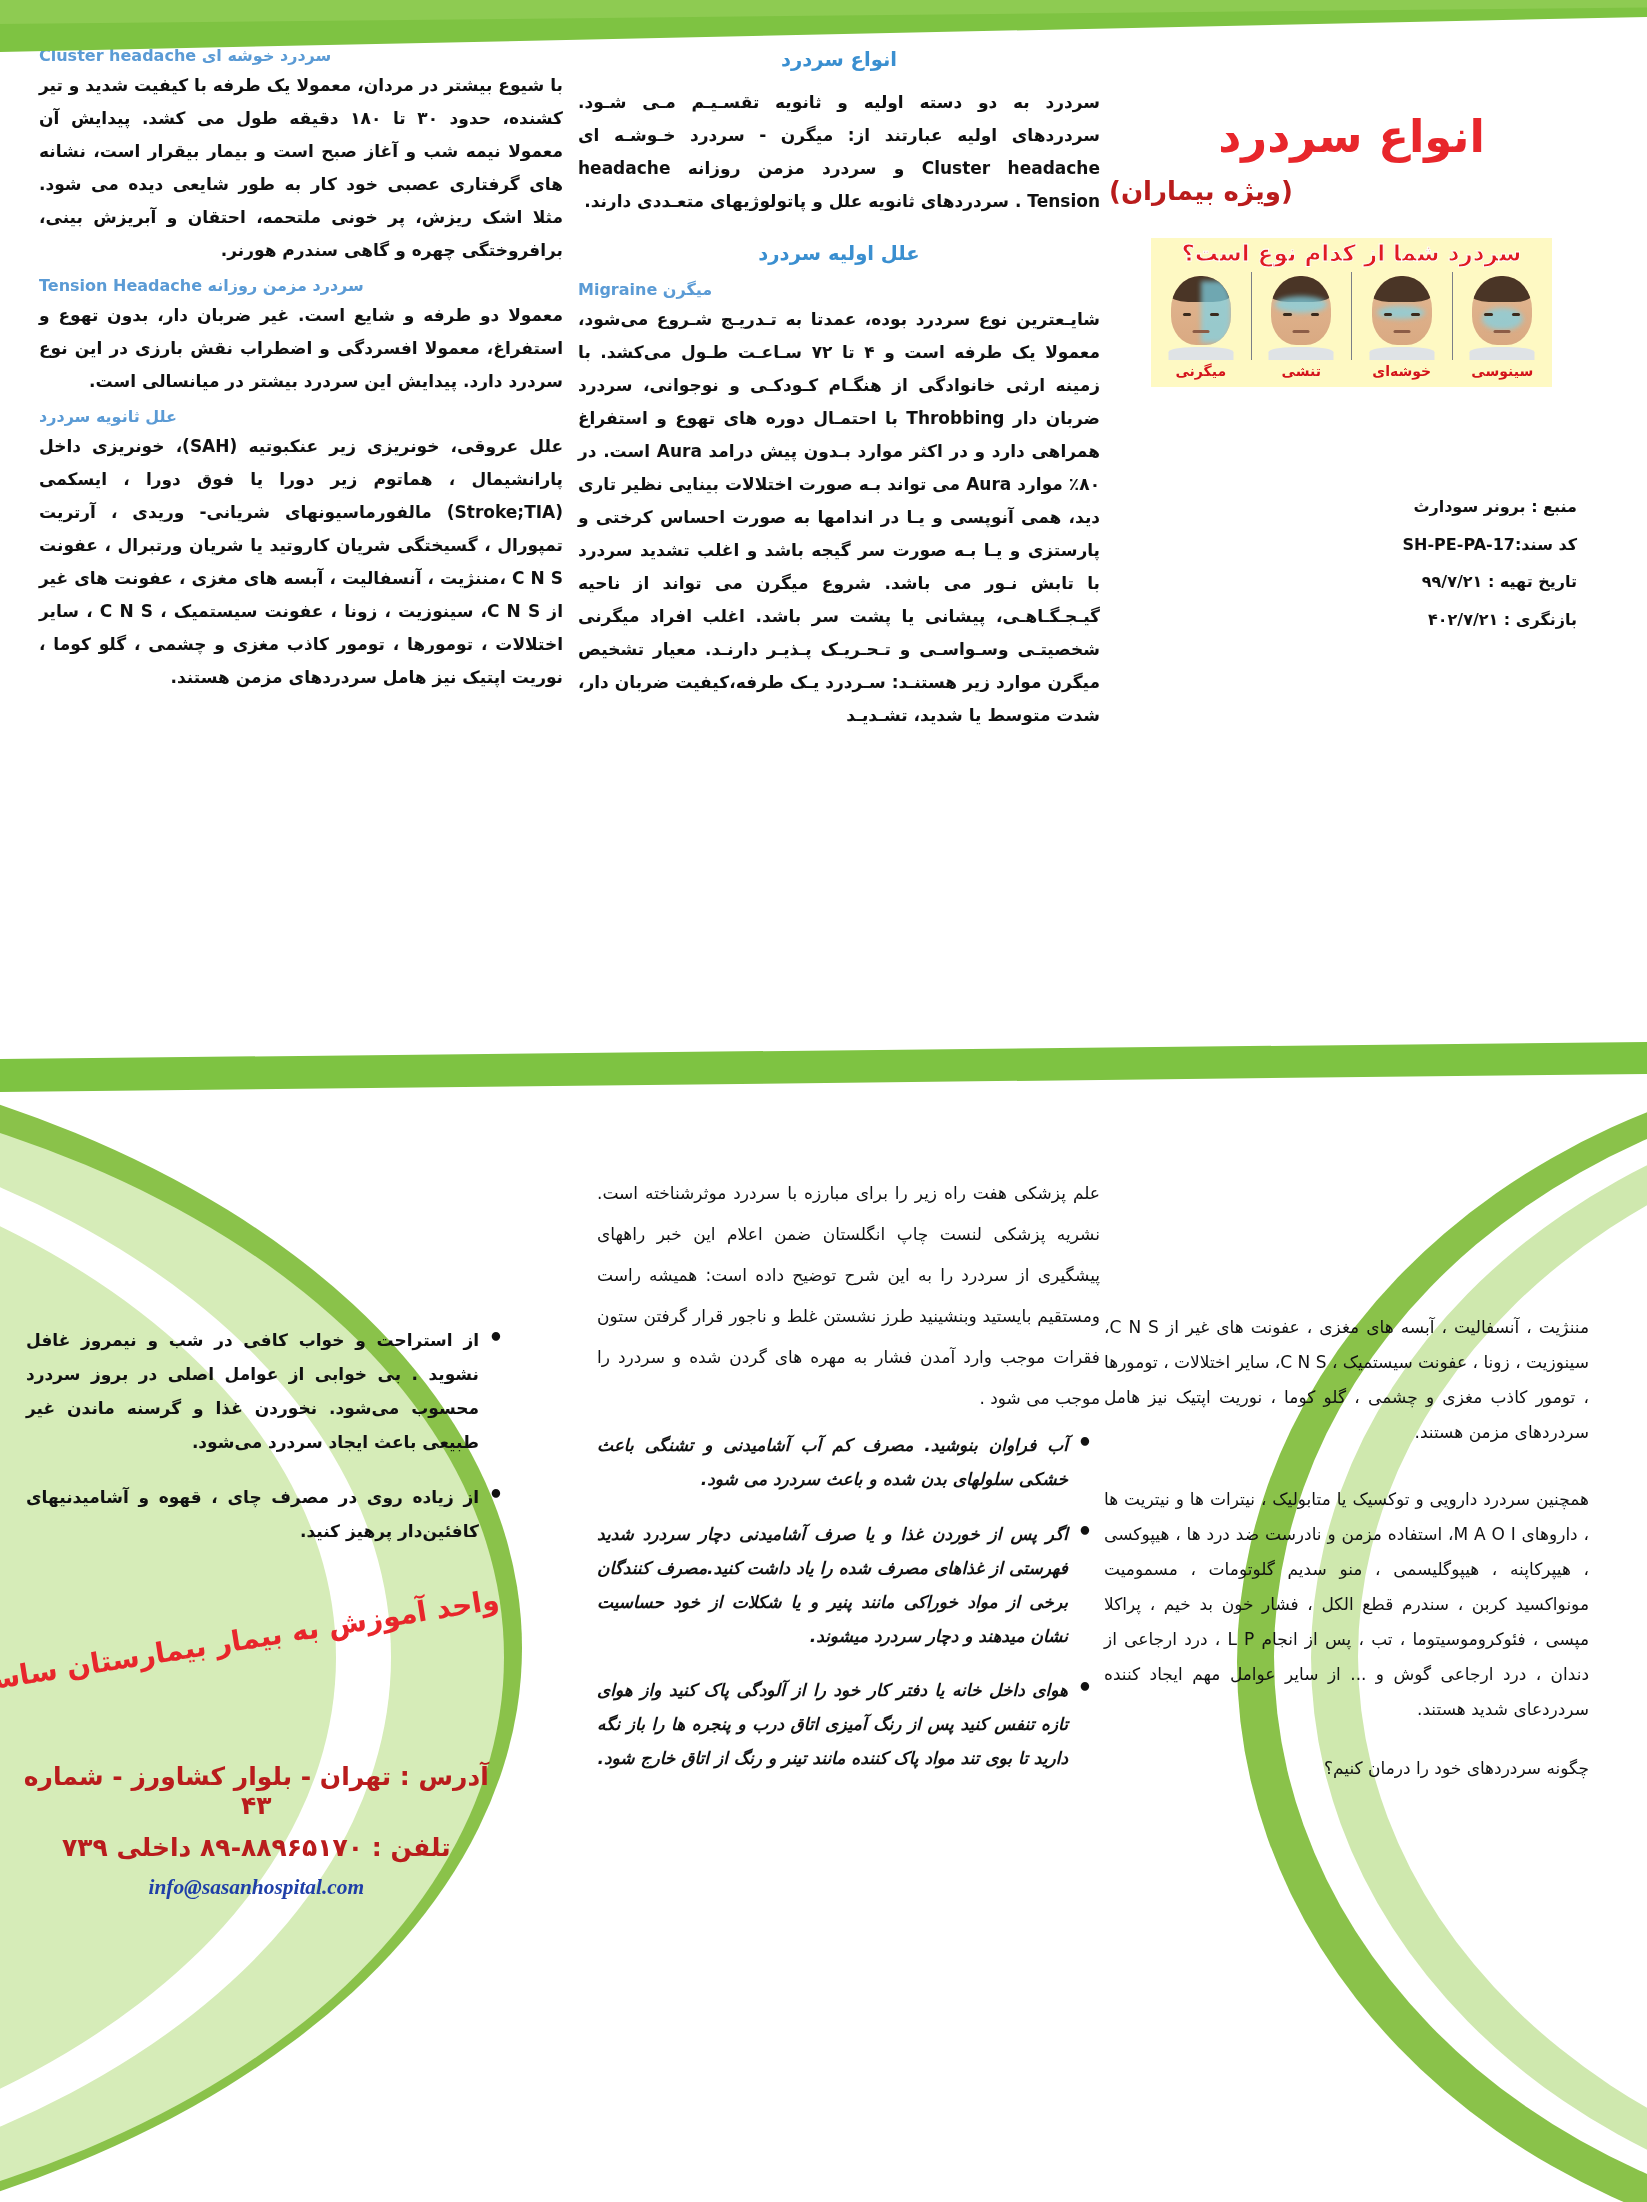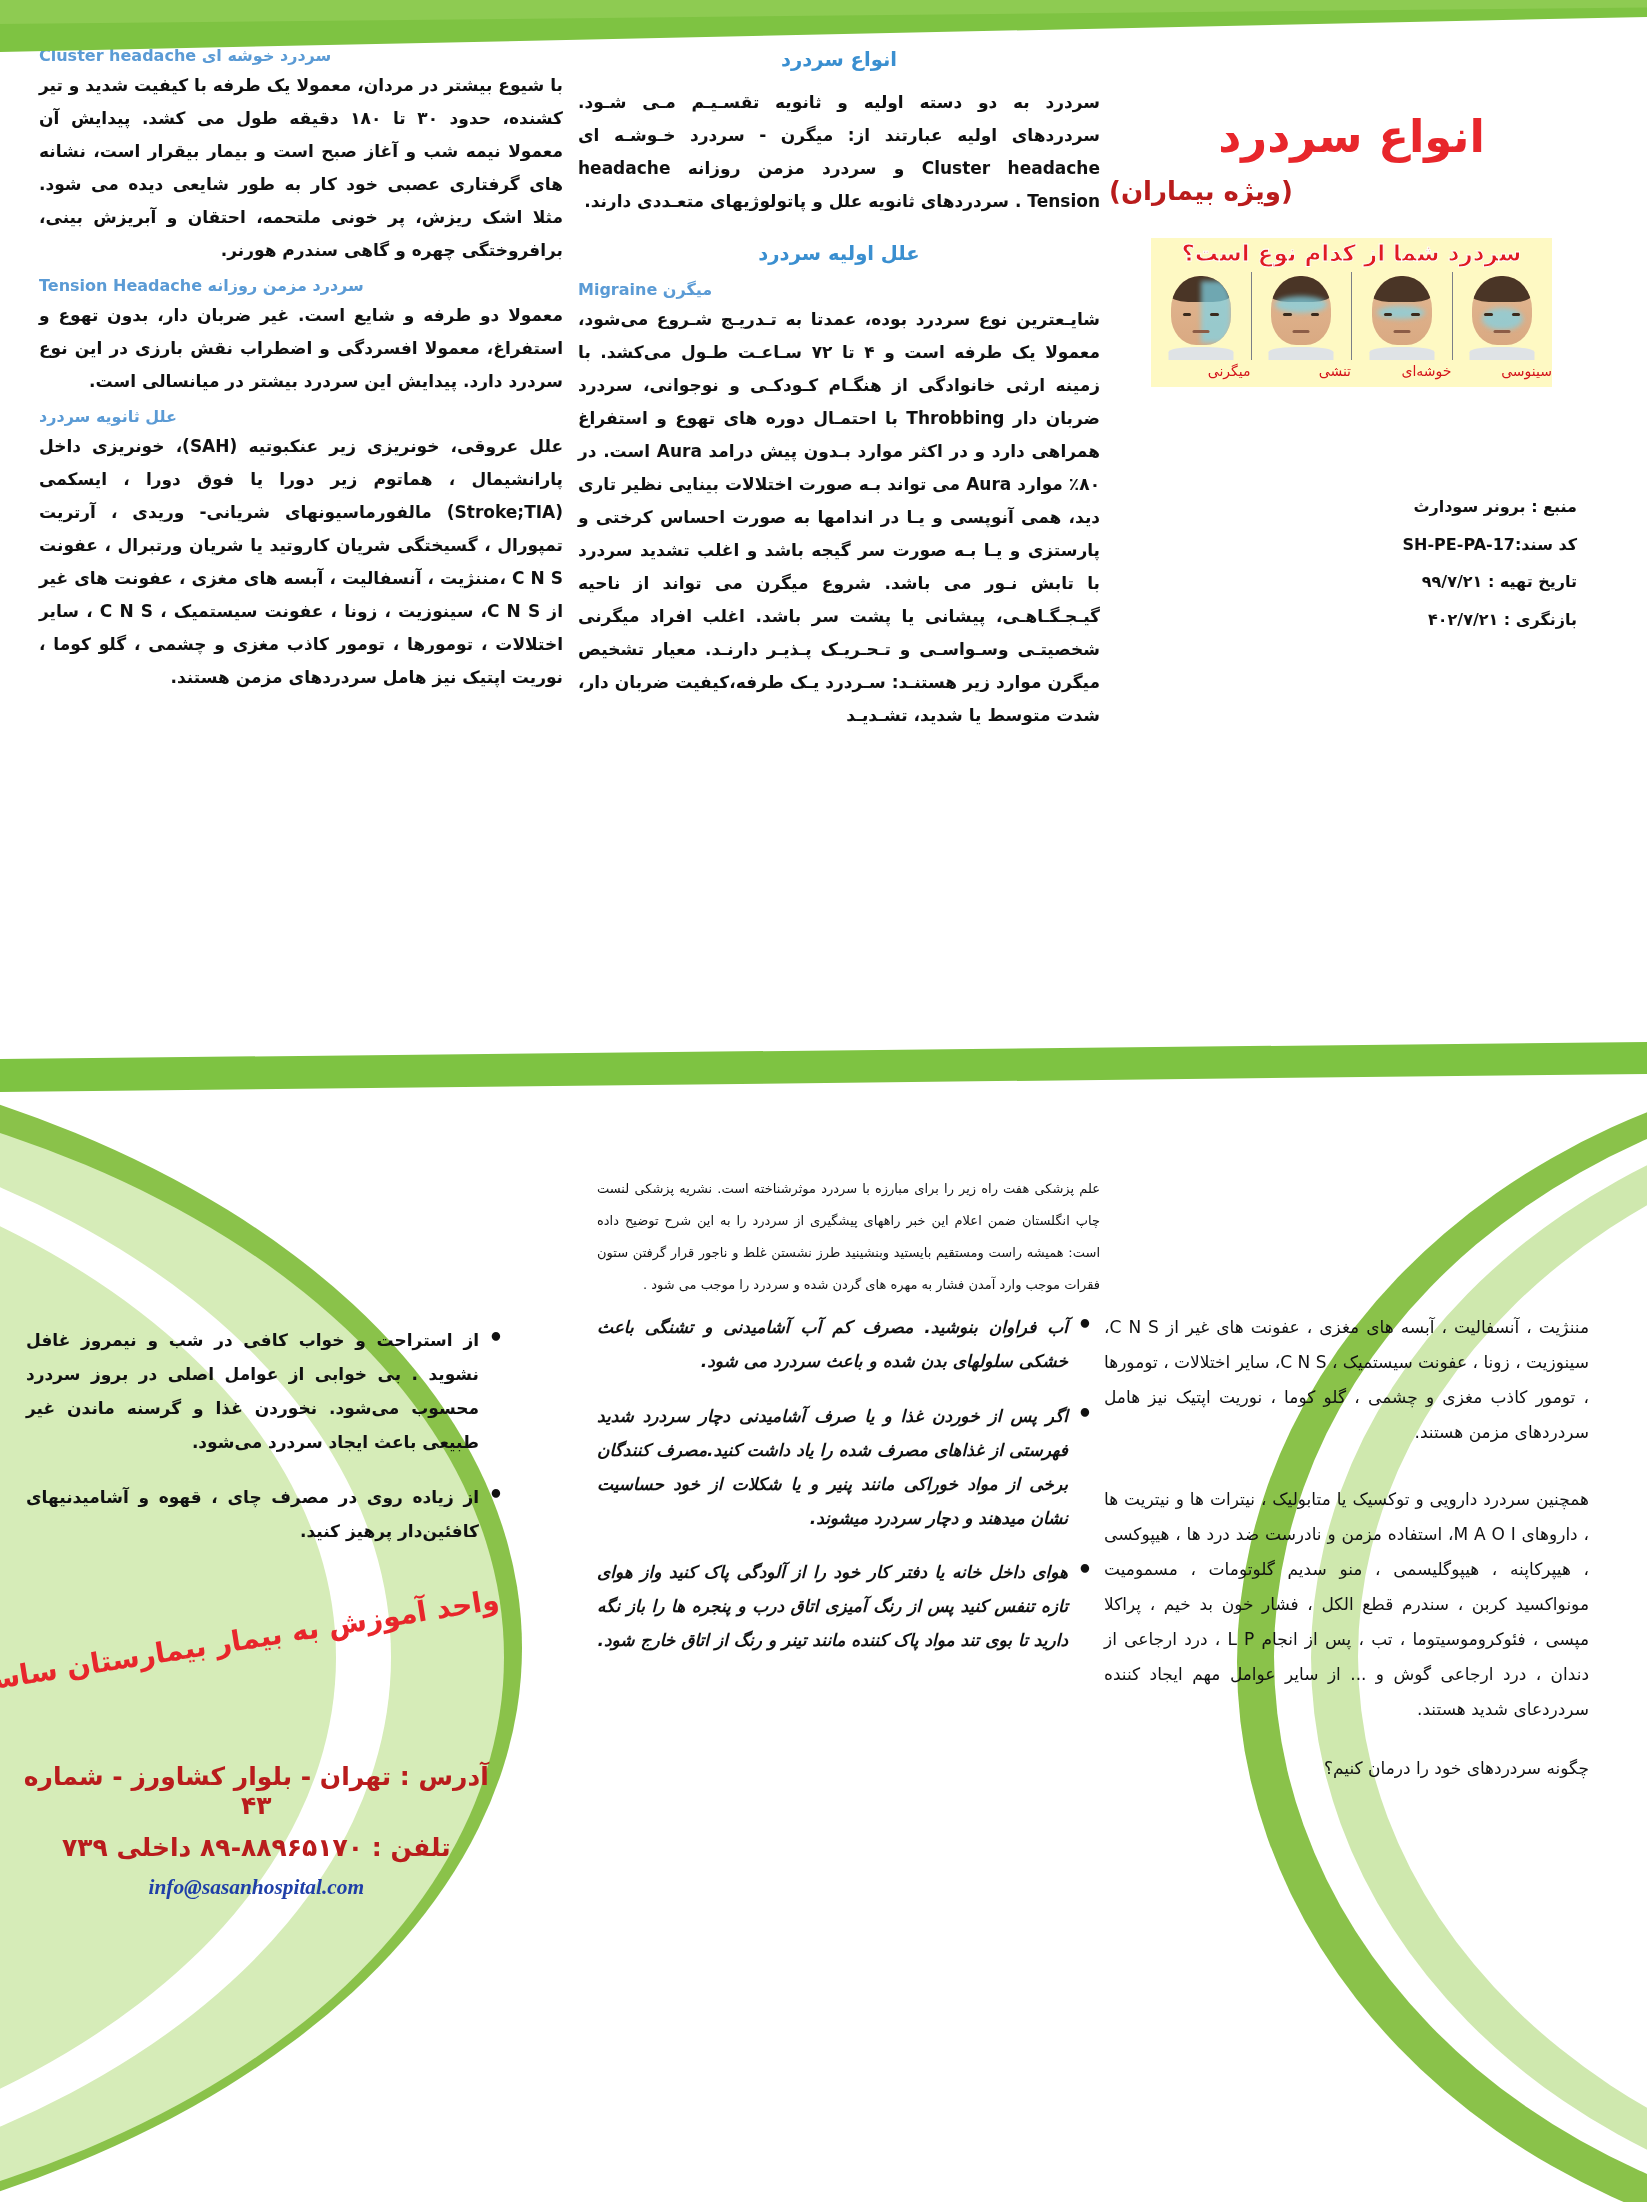--- a/index.html
+++ b/index.html
@@ -125,37 +125,37 @@
   .hair{position:absolute;left:-1.9px;top:-1.9px;width:63px;height:28px;
     border-radius:50% 50% 30% 30%;background:#4a3526;}
   .eye{position:absolute;top:37px;width:8.4px;height:3.7px;background:#3a2a1d;border-radius:1.9px;}
   .eye.l{left:12px;} .eye.r{right:12px;}
   .mouth{position:absolute;left:50%;transform:translateX(-50%);top:54px;
     width:17px;height:3.7px;background:#8c5c46;border-radius:2.8px;}
   .pain{position:absolute;background:#7fd4e8;opacity:.72;filter:blur(2.8px);}
   .collar{position:absolute;left:50%;transform:translateX(-50%);bottom:0;
     width:65px;height:13px;background:#dfe3e6;border-radius:40% 40% 0 0;}
   .face-label{
-    position:absolute;left:0;right:0;bottom:-18.6px;
-    font-size:14px;font-weight:normal;color:#d4141b;
+    position:absolute;left:0;right:0;bottom:-18.6px;text-align:center;
+    font-size:14px;font-weight:bold;color:#d4141b;
   }
   .meta{margin-top:110px;direction:rtl;text-align:right;padding-right:17px;}
   .meta div{font-size:16px;font-weight:bold;color:#111;margin-bottom:18.6px;}
 
   
   #mid-col{left:578px;top:48px;width:522px;}
   
   #left-col{left:39px;top:37px;width:524px;}
 
   
   #bot-right{position:absolute;right:58px;top:1310px;width:485px;z-index:6;
     direction:rtl;}
   #bot-right .body-txt{font-weight:normal;font-size:17px;line-height:35px;}
   #bot-mid{position:absolute;left:597px;top:1173px;width:503px;z-index:6;direction:rtl;}
-  #bot-mid .intro{font-size:13px;line-height:32px;color:#111;text-align:justify;}
+  #bot-mid .intro{font-size:17px;line-height:41px;color:#111;text-align:justify;}
   ul.tips{list-style:none;margin:9.3px 0 0;padding:0;}
   ul.tips li{
     position:relative;padding-right:32px;margin-bottom:20.5px;
     font-size:17px;line-height:34px;font-weight:bold;font-style:italic;
     color:#111;text-align:justify;
   }
   ul.tips li::before{
     content:"•";position:absolute;right:7.5px;top:-1.9px;font-size:24px;color:#111;
   }
   #bot-left{position:absolute;left:26px;top:1314px;width:485px;z-index:6;direction:rtl;}

